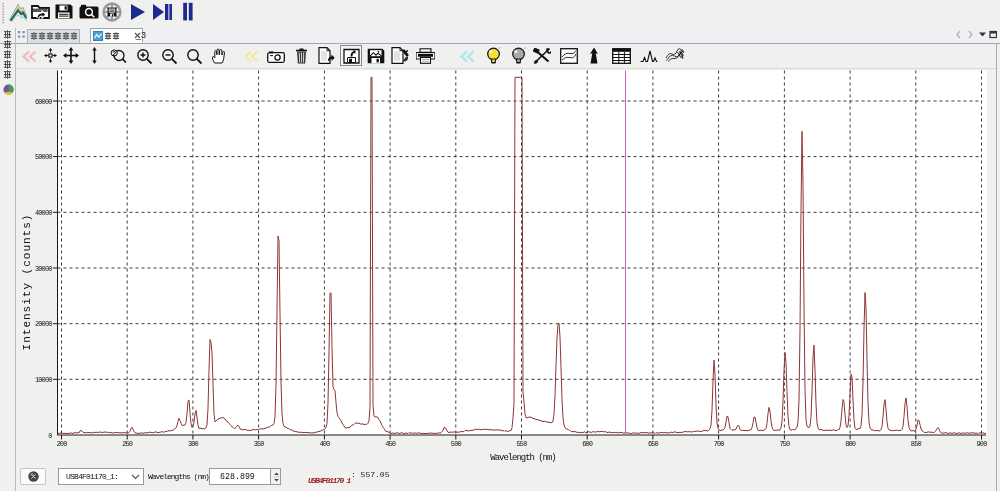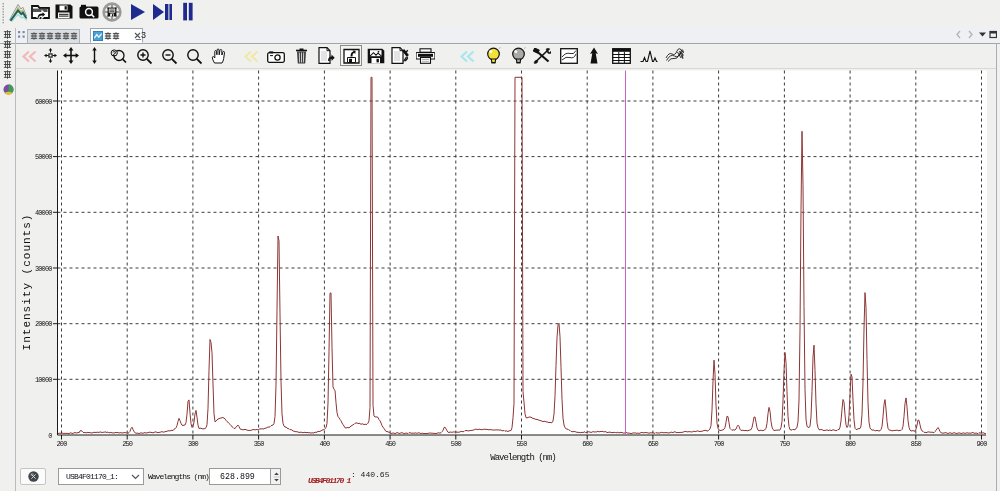--- a/index.html
+++ b/index.html
@@ -389,12 +389,12 @@
 <div class="abs" style="left:148px;top:472px;font:8px 'Liberation Mono';letter-spacing:-1.0px;color:#111">Wavelengths (nm)</div>
 <div class="abs" style="left:209px;top:468px;width:62px;height:17px;background:#fff;border:1px solid #9a9a9a"></div>
 <div class="abs" style="left:220px;top:472px;font:8.3px 'Liberation Mono';color:#111">628.899</div>
 <div class="abs" style="left:270px;top:468px;width:11px;height:17px;background:#f2f2f2;border:1px solid #9a9a9a"></div>
 <svg class="abs" style="left:272.5px;top:470.5px" width="7" height="12" viewBox="0 0 7 12">
     <path d="M3.5 1.5 L5.8 4 H1.2 z" fill="#444"></path>
     <path d="M3.5 10.5 L5.8 8 H1.2 z" fill="#444"></path>
     <path d="M0.5 6 H6.5" stroke="#bbb" stroke-width="0.8"></path>
   </svg>
 <div class="abs" style="left:308px;top:476px;font:italic bold 8px 'Liberation Mono';letter-spacing:-1.3px;color:#a32222">USB4F01170 1</div>
-<div class="abs" style="left:351px;top:470px;font:8.1px 'Liberation Mono';letter-spacing:-0.05px;color:#222">: 440.65</div>
+<div class="abs" style="left:351px;top:470px;font:8.1px 'Liberation Mono';letter-spacing:-0.05px;color:#222">: 557.05</div>
 </body></html>

